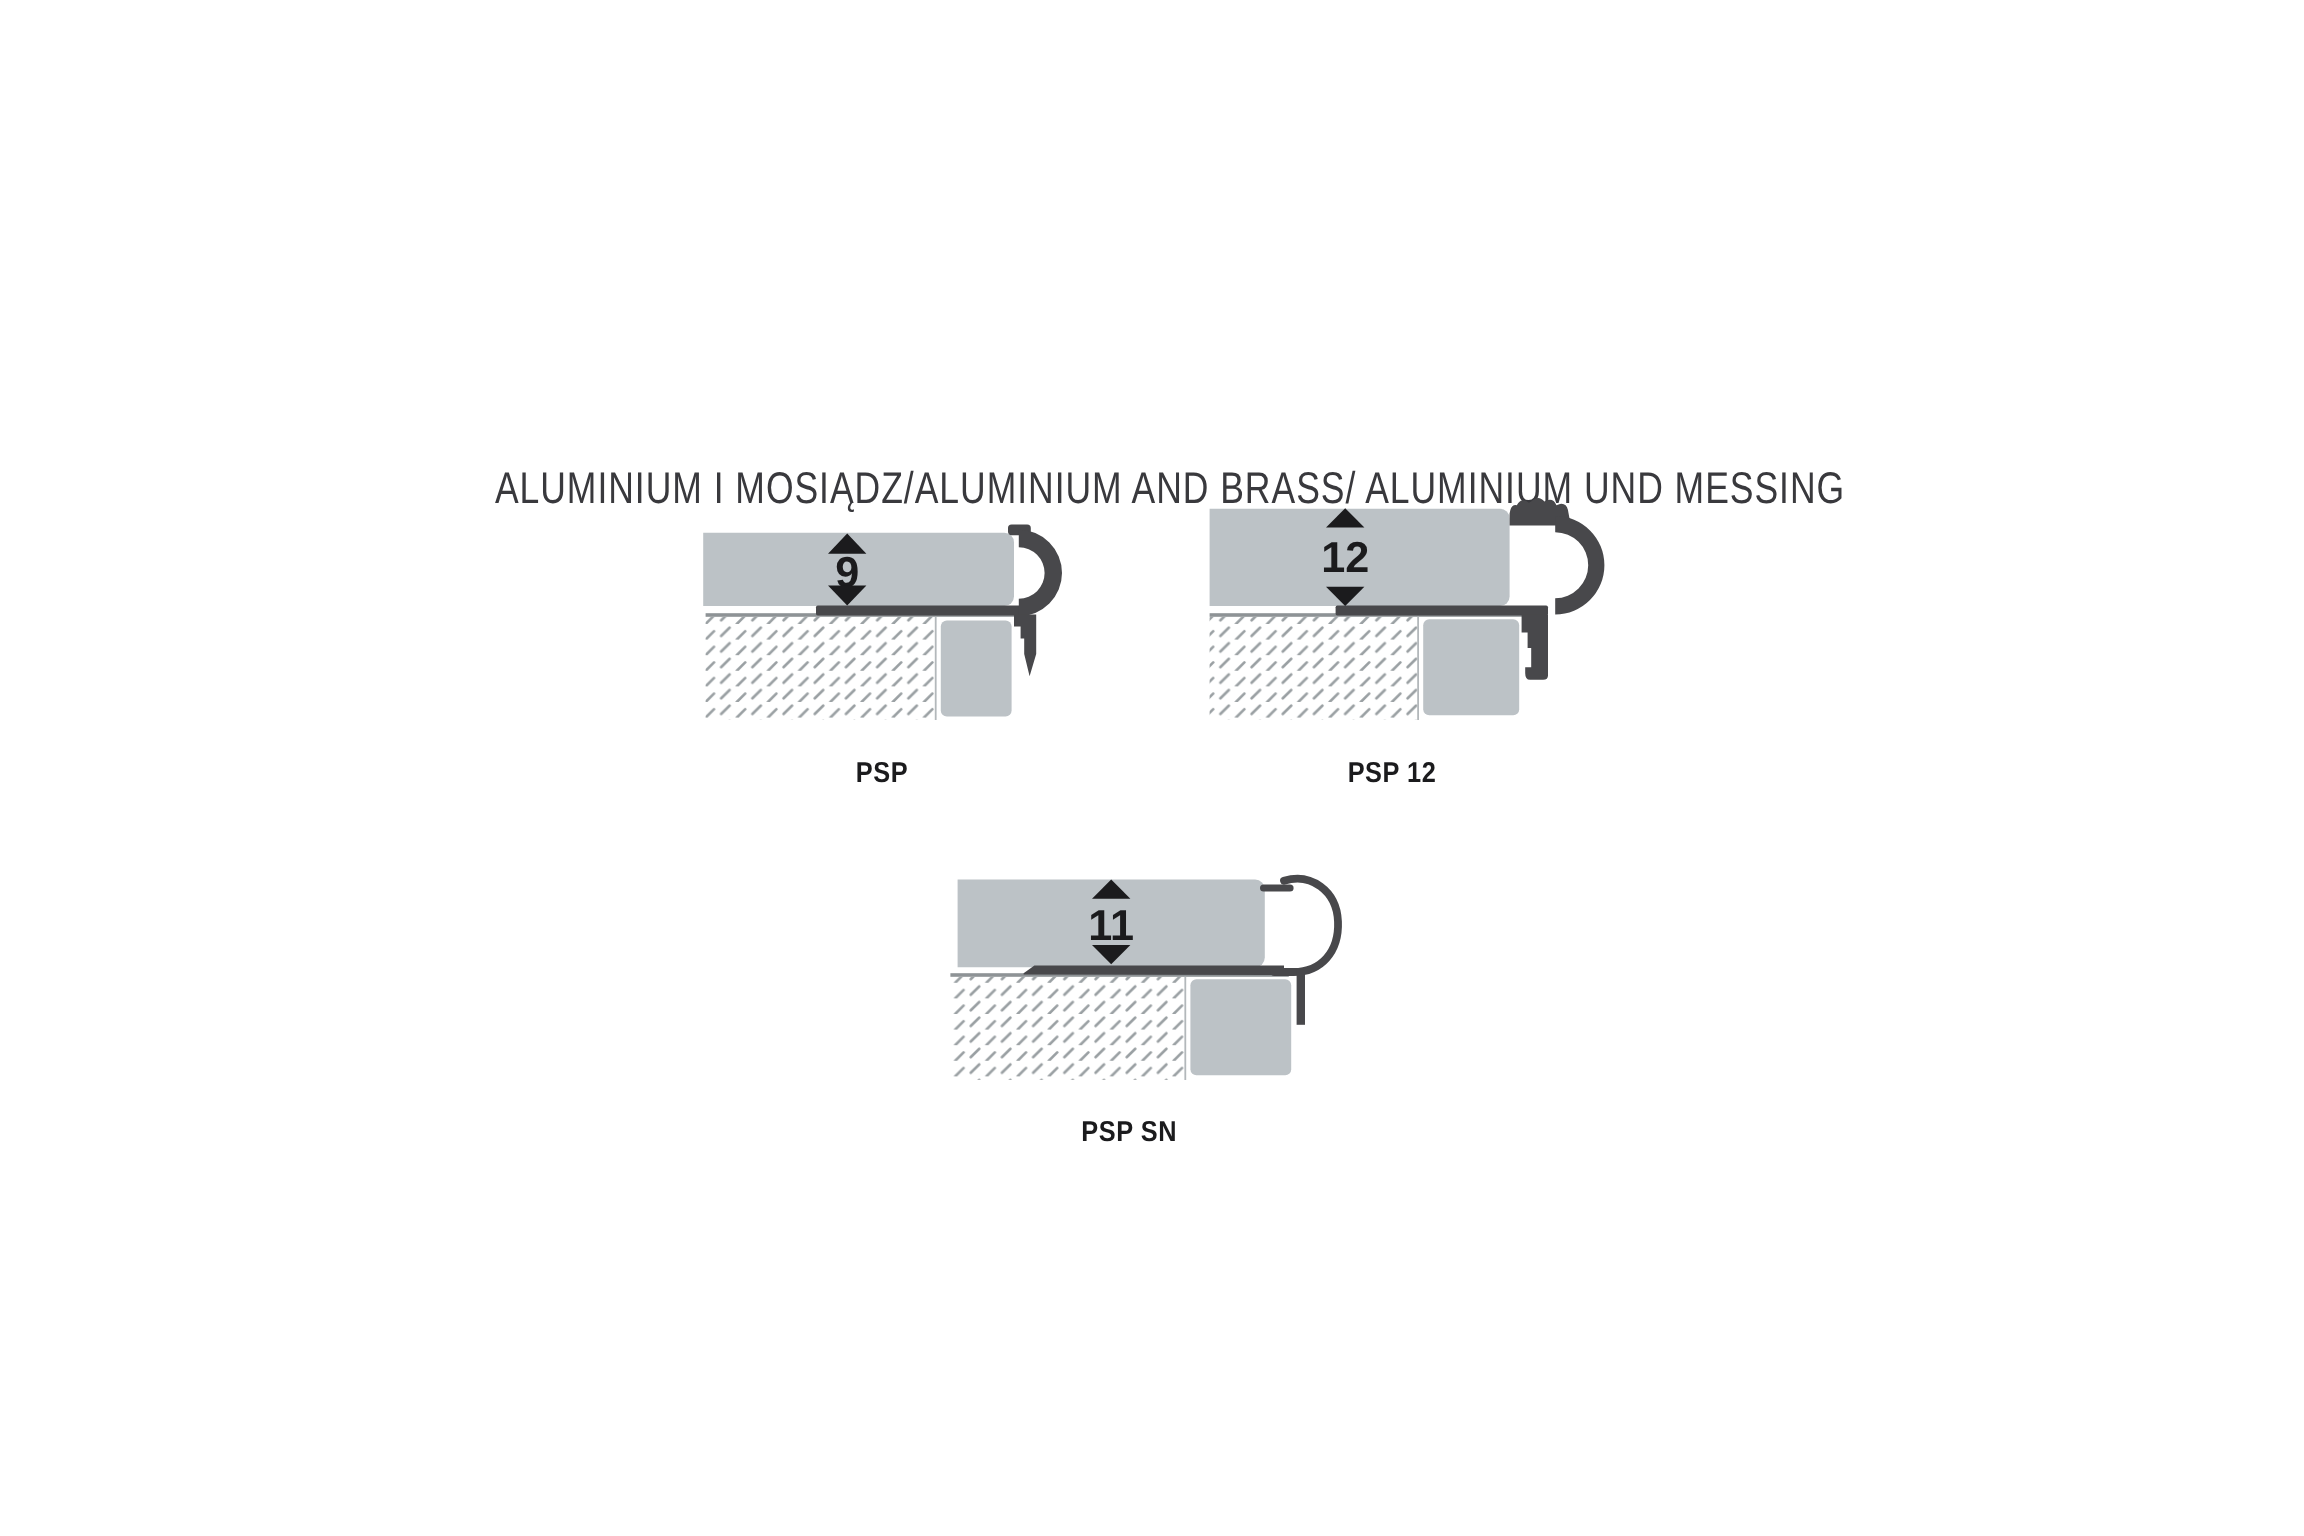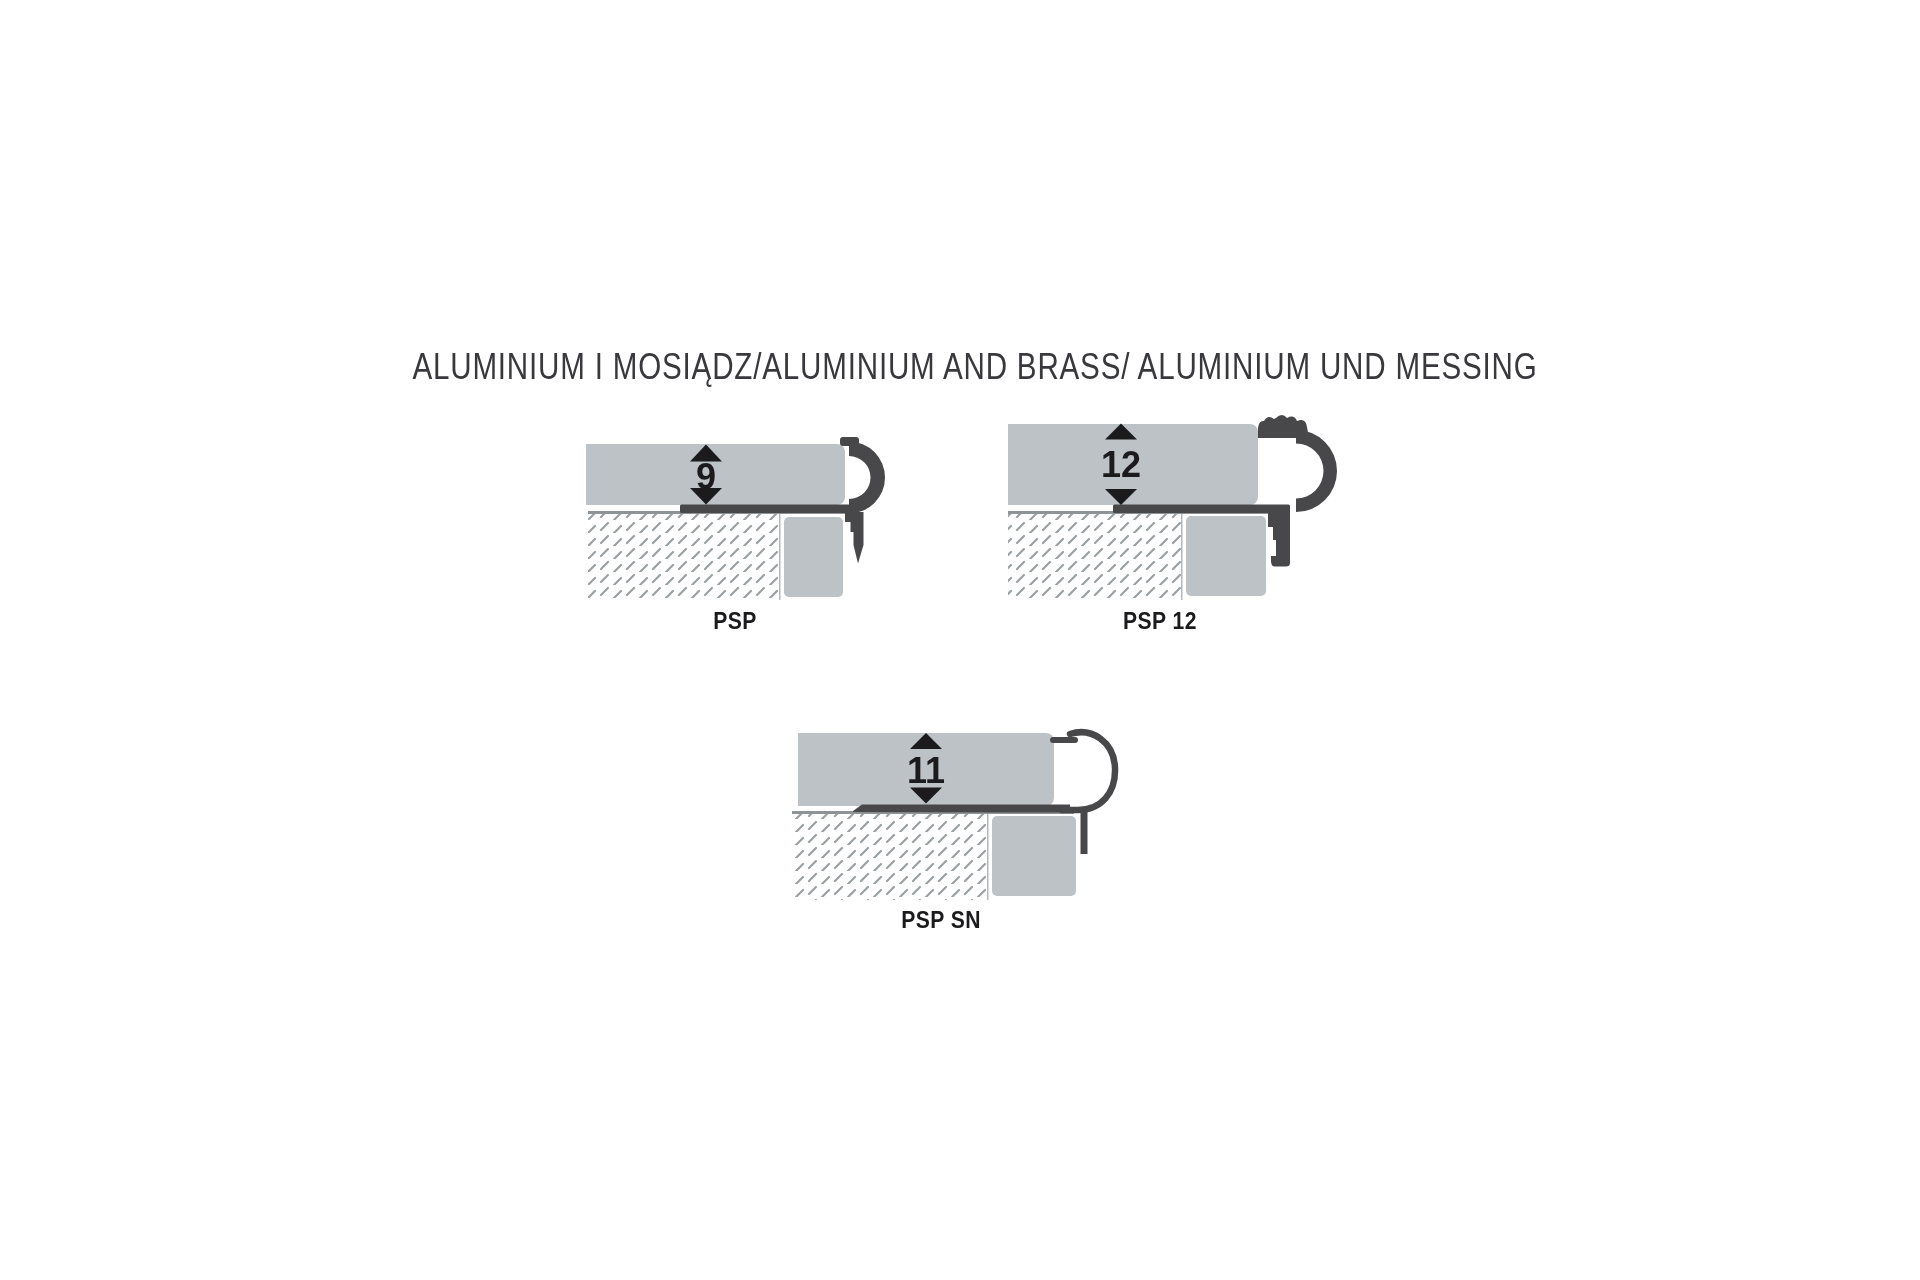--- a/index.html
+++ b/index.html
@@ -1,21 +1,21 @@
 <!DOCTYPE html>
 <html style="--color-tile: #bcc2c6; --color-profile: #48484b; --color-hatchDash: #9aa0a3; --color-hatchLine: #8e9396; --color-divider: #b3b8bb; --color-text: #1b1b1d; --color-title: #39393d;"><head>
 <meta charset="utf-8">
 <style>
   html,body{margin:0;padding:0;background:#ffffff;}
   .canvas{position:relative;width:1920px;height:1280px;background:#ffffff;overflow:hidden;
           font-family:"Liberation Sans",sans-serif;}
-  .section-title{position:absolute;transform:translateX(-50%);white-space:nowrap;}
+  .section-title{position:absolute;transform:translateX(-50%);white-space:nowrap;margin-top:40px;}
   .section-title .t{display:inline-block;transform:scaleX(0.80);transform-origin:center;
           font-size:37px;letter-spacing:1px;color:var(--color-title);}
-  .profile-label{position:absolute;transform:translateX(-50%);white-space:nowrap;}
+  .profile-label{position:absolute;transform:translateX(-50%);white-space:nowrap;margin-top:24px;}
   .profile-label .t{display:inline-block;transform:scaleX(0.88);transform-origin:center;
           font-weight:700;font-size:24px;letter-spacing:0.5px;color:var(--color-text);}
   svg.diagram{position:absolute;overflow:visible;}
   .tile-fill{fill:var(--color-tile);}
   .profile-fill{fill:var(--color-profile);}
   .profile-line{fill:none;stroke:var(--color-profile);}
   .hatch-top{fill:var(--color-hatchLine);}
   .hatch-divider{fill:var(--color-divider);}
   .hatch-fill{fill:url(#hatch);}
   .dim-mark{fill:var(--color-text);}

